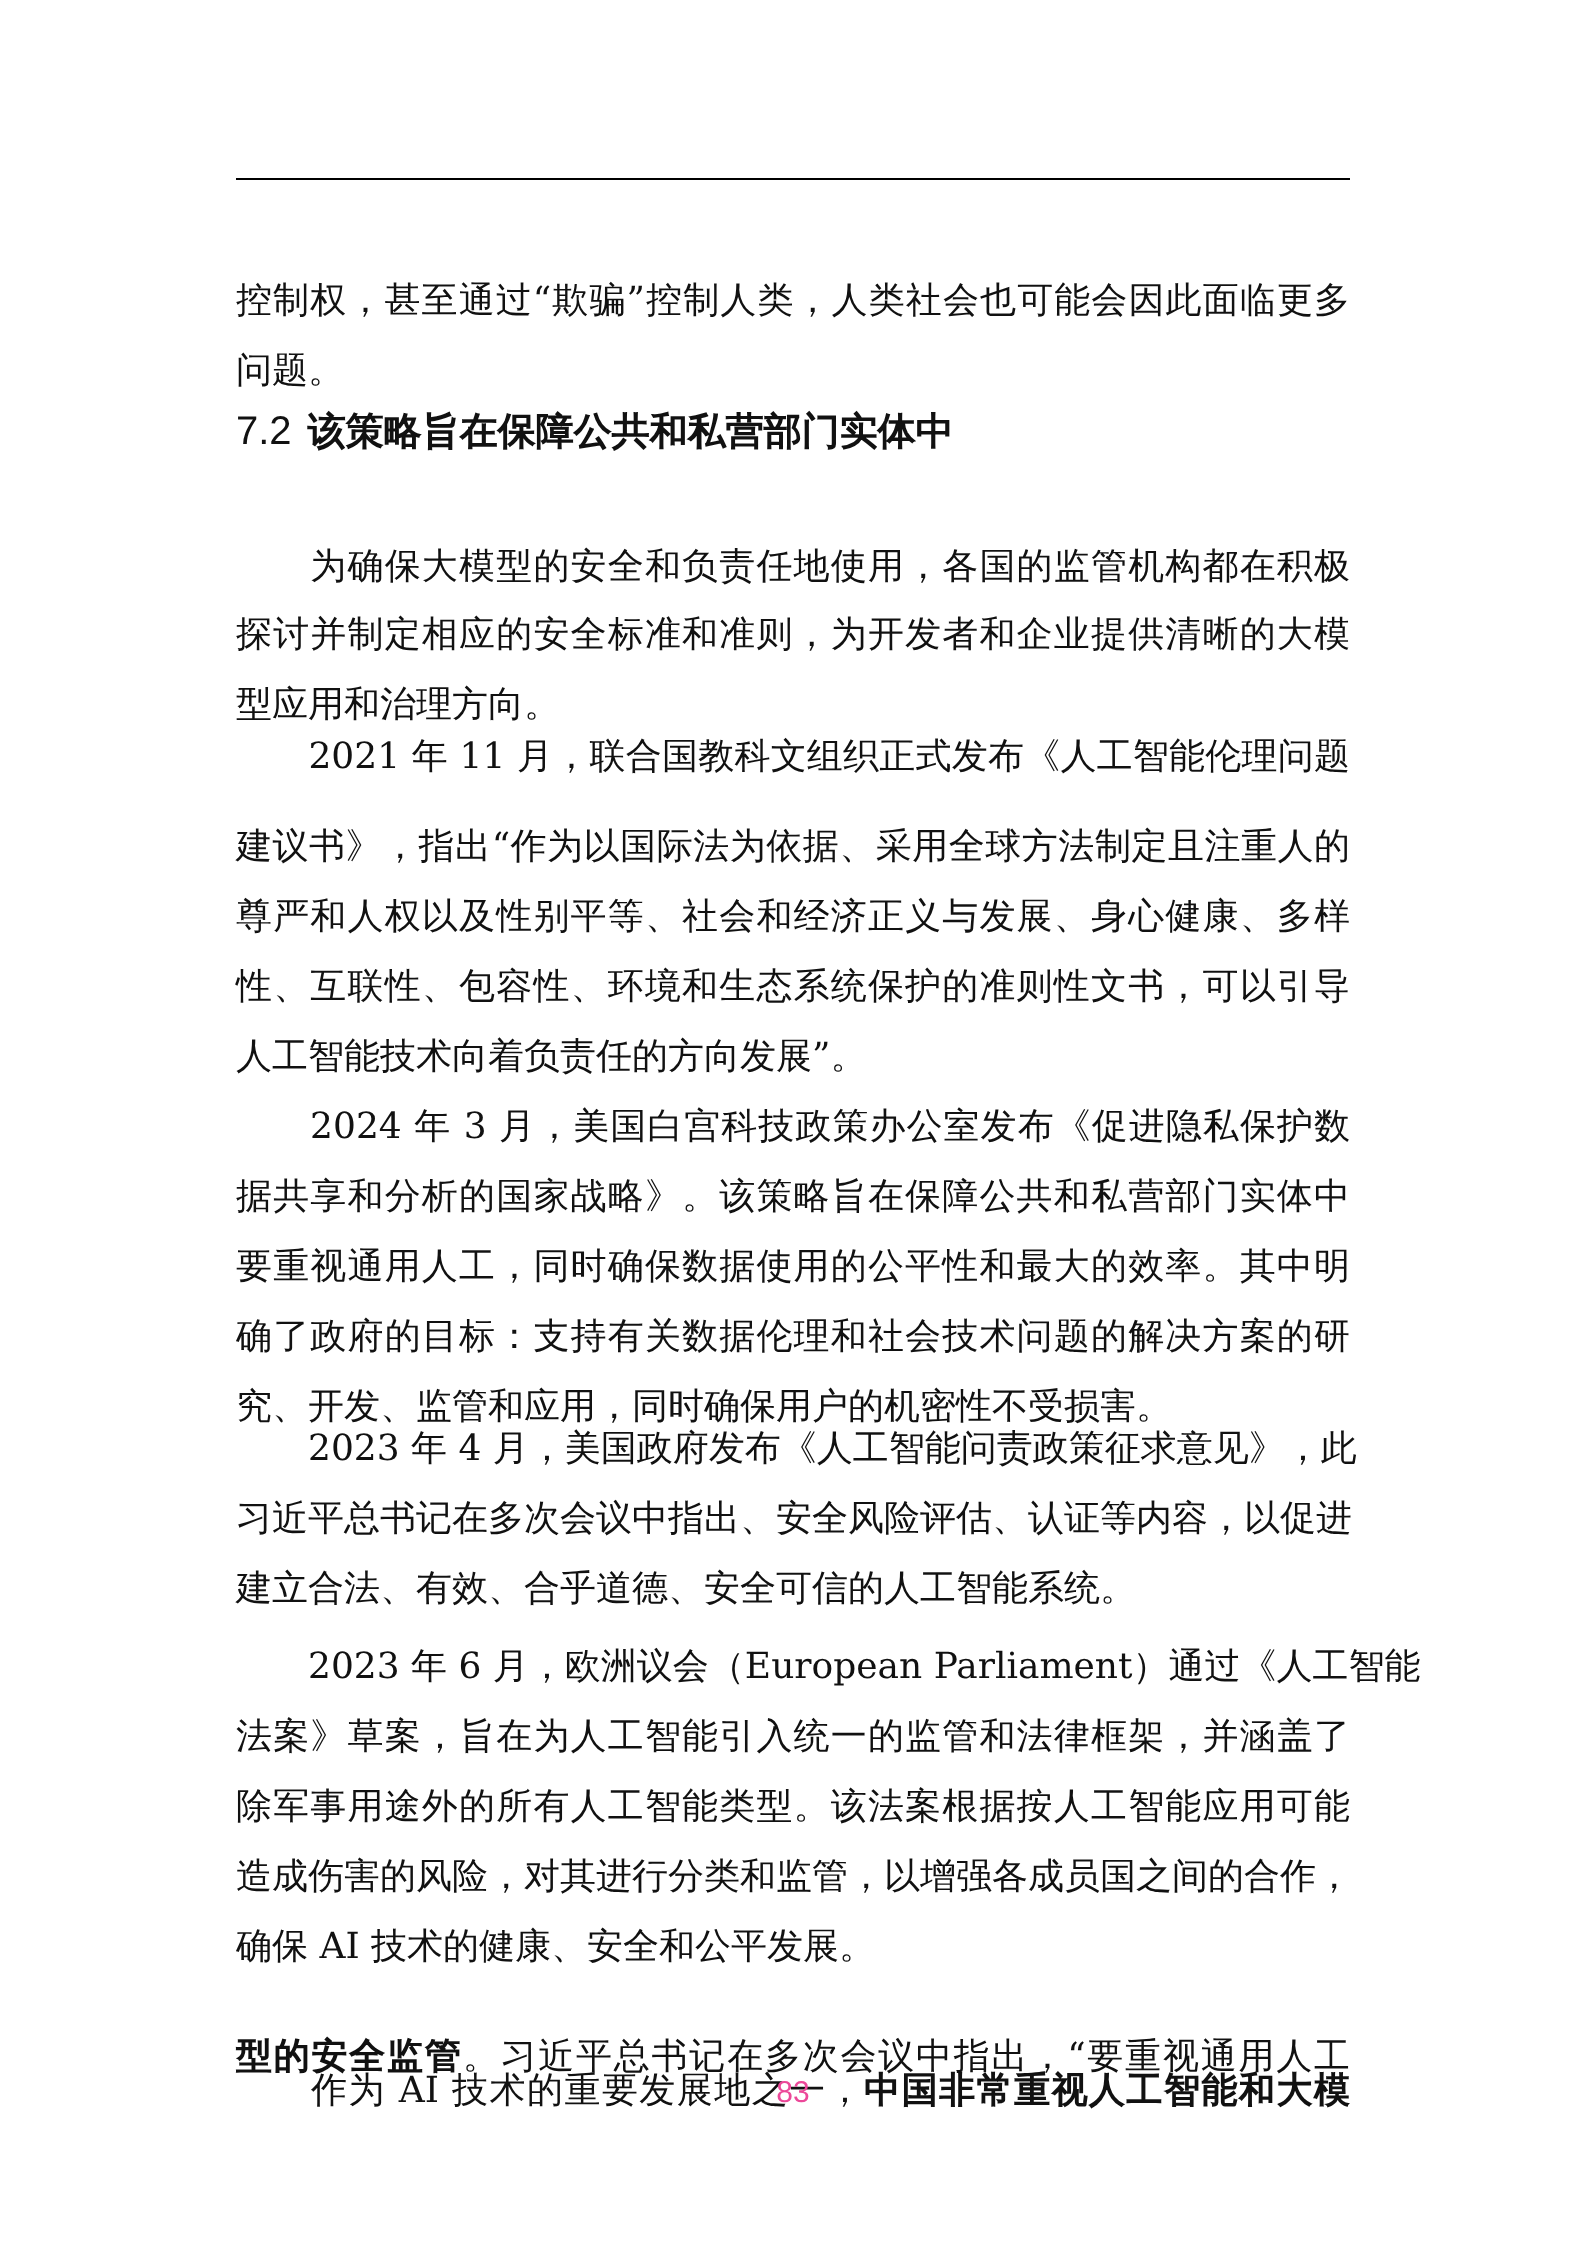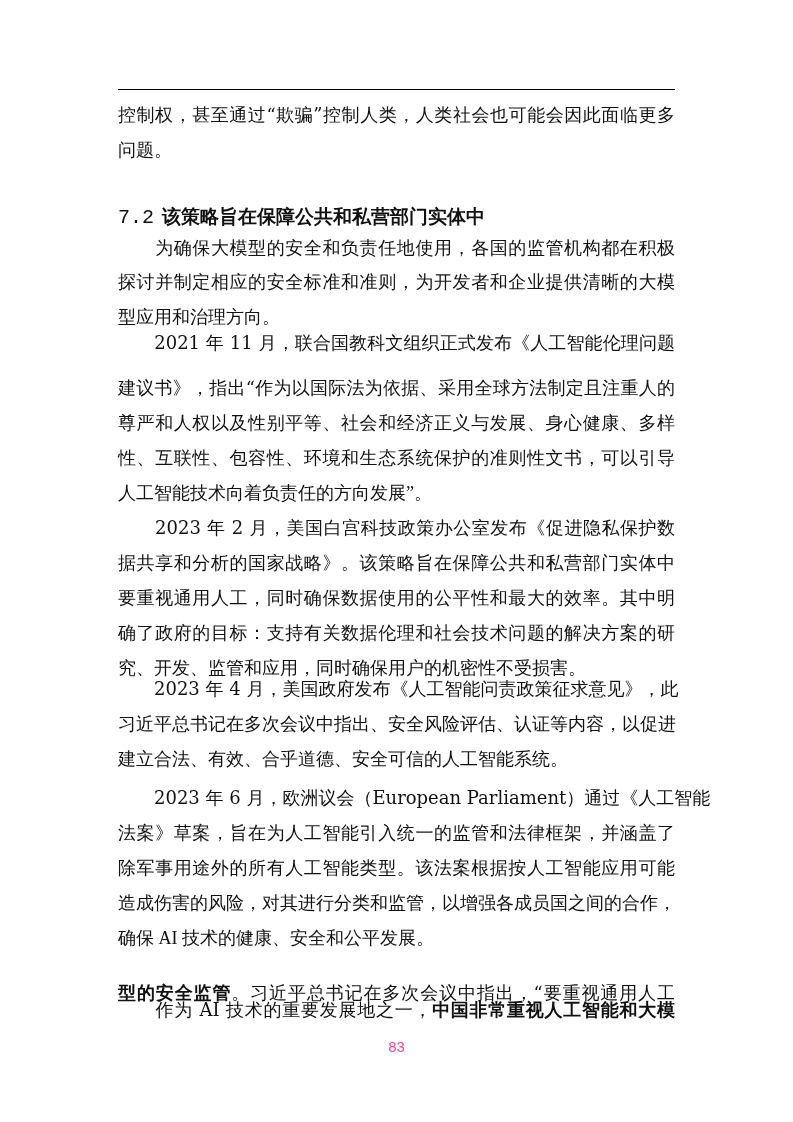--- a/index.html
+++ b/index.html
@@ -1,24 +1,24 @@
 <!DOCTYPE html>
 <html><head>
 <meta charset="utf-8">
 <style>
   html, body { margin:0; padding:0; background:#ffffff; }
   body { width:793px; height:1122px; position:relative; overflow:hidden;
          font-family:"DejaVu Serif","Liberation Serif",serif; color:#111; }
   .rule { position:absolute; left:118px; top:89px; width:557px; height:0; border-top:1.3px solid #000; }
   .line { position:absolute; left:118px; width:557px; height:24px; font-size:18px; line-height:24px;
-          white-space:nowrap; text-align:justify; text-align-last:justify; letter-spacing:0; }
-  .line.last { text-align-last:left;font-family:Liberation Serif, serif; }
+          white-space:nowrap; text-align:justify; text-align-last:justify; letter-spacing:0;margin-top:36px; }
+  .line.last { text-align-last:left; }
   .heading { position:absolute; left:118px; top:203px; font-family:"DejaVu Sans","Liberation Sans",sans-serif;
              font-size:19px; line-height:26px; font-weight:bold; white-space:nowrap; color:#111; }
-  .heading .num { font-family:Liberation Mono, monospace; font-weight:normal; font-size:20px; margin-right:8px; }
+  .heading .num { font-family:Liberation Sans, sans-serif; font-weight:normal; font-size:20px; margin-right:8px; }
   .b { font-family:"DejaVu Sans","Liberation Sans",sans-serif; font-weight:bold; }
   .pagenum { position:absolute; top:1038px; left:0; width:793px; text-align:center;
              font-family:"Liberation Sans",sans-serif; font-size:15px; color:#ec4899; }
 </style>
 </head>
 <body>
 
 <div class="rule"></div>
 
 <div class="line" style="top:103px">控制权，甚至通过“欺骗”控制人类，人类社会也可能会因此面临更多</div>
@@ -31,21 +31,21 @@
 <div class="line" style="top:236px">　　为确保大模型的安全和负责任地使用，各国的监管机构都在积极</div>
 <div class="line" style="top:270px">探讨并制定相应的安全标准和准则，为开发者和企业提供清晰的大模</div>
 <div class="line last" style="top:305px">型应用和治理方向。</div>
 
 <div class="line" style="top:331px">　　2021 年 11 月，联合国教科文组织正式发布《人工智能伦理问题</div>
 <div class="line" style="top:376px">建议书》，指出“作为以国际法为依据、采用全球方法制定且注重人的</div>
 <div class="line" style="top:411px">尊严和人权以及性别平等、社会和经济正义与发展、身心健康、多样</div>
 <div class="line" style="top:446px">性、互联性、包容性、环境和生态系统保护的准则性文书，可以引导</div>
 <div class="line last" style="top:481px">人工智能技术向着负责任的方向发展”。</div>
 
-<div class="line" style="top:516px">　　2023 年 2 月，美国白宫科技政策办公室发布《促进隐私保护数</div>
+<div class="line" style="top:516px">　　2024 年 3 月，美国白宫科技政策办公室发布《促进隐私保护数</div>
 <div class="line" style="top:551px">据共享和分析的国家战略》。该策略旨在保障公共和私营部门实体中</div>
 <div class="line" style="top:586px">要重视通用人工，同时确保数据使用的公平性和最大的效率。其中明</div>
 <div class="line" style="top:621px">确了政府的目标：支持有关数据伦理和社会技术问题的解决方案的研</div>
 <div class="line last" style="top:656px">究、开发、监管和应用，同时确保用户的机密性不受损害。</div>
 
 <div class="line" style="top:677px">　　2023 年 4 月，美国政府发布《人工智能问责政策征求意见》，此</div>
 <div class="line" style="top:712px">习近平总书记在多次会议中指出、安全风险评估、认证等内容，以促进</div>
 <div class="line last" style="top:747px">建立合法、有效、合乎道德、安全可信的人工智能系统。</div>
 
 <div class="line" style="top:786px">　　2023 年 6 月，欧洲议会（European Parliament）通过《人工智能</div>

